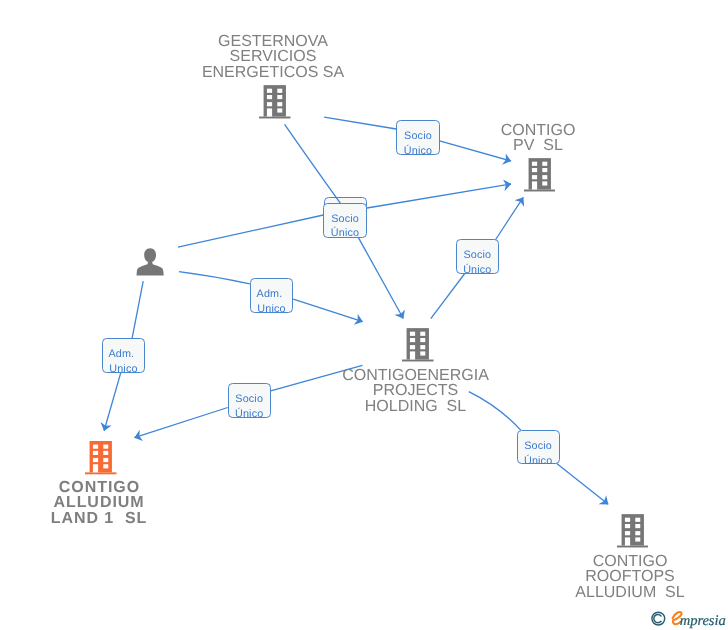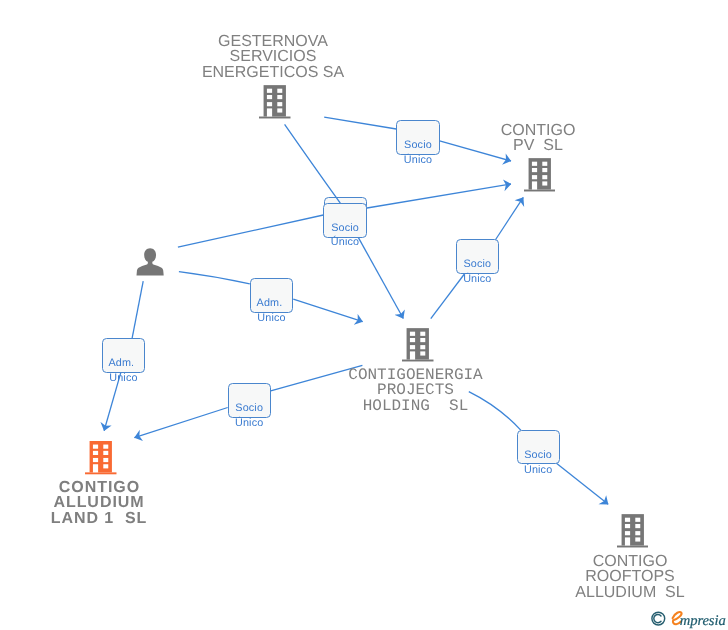--- a/index.html
+++ b/index.html
@@ -3,21 +3,21 @@
 <meta charset="utf-8">
 <style>
   html,body{margin:0;padding:0;}
   body{width:728px;height:630px;background:#ffffff;font-family:"Liberation Sans",sans-serif;overflow:hidden;position:relative;-webkit-font-smoothing:antialiased;text-rendering:geometricPrecision;}
   #stage{position:absolute;left:0;top:0;width:728px;height:630px;}
   svg#edges{position:absolute;left:0;top:0;width:728px;height:630px;}
   .node{position:absolute;}
   .node-label{position:absolute;text-align:center;color:#808080;font-size:16px;line-height:15.3px;white-space:pre;-webkit-font-smoothing:antialiased;}
   .node-label.hl{font-weight:bold;color:#7f7f7f;letter-spacing:0.95px;text-indent:0.95px;}
   .node-label.name{letter-spacing:0.7px;text-indent:0.7px;}
-  .relbox{position:absolute;box-sizing:border-box;border:1.55px solid #4a86cd;border-radius:4.5px;background:#f7f8f8;color:#3a7bd0;font-size:10.8px;line-height:14.8px;text-align:center;padding-top:17px;letter-spacing:0.15px;white-space:pre;}
+  .relbox{position:absolute;box-sizing:border-box;border:1.55px solid #4a86cd;border-radius:4.5px;background:#f7f8f8;color:#3a7bd0;font-size:10.8px;line-height:14.8px;text-align:center;padding-top:8px;letter-spacing:0.15px;white-space:pre;}
   .relbox.adm{text-indent:-4.2px;}
   .logo{position:absolute;}
 </style>
 </head>
 <body>
 
 <div id="stage">
 
 <div class="relbox" style="left:323.6px;top:196.6px;width:43.8px;height:35px;padding-top:8px;">Socio
 Único</div>
@@ -100,21 +100,21 @@
     <rect x="7.8" y="3.5" width="5.1" height="4.1" fill="#fff"></rect>
     <rect x="18.0" y="3.5" width="4.9" height="4.1" fill="#fff"></rect>
     <rect x="7.8" y="9.7" width="5.1" height="4.1" fill="#fff"></rect>
     <rect x="18.0" y="9.7" width="4.9" height="4.1" fill="#fff"></rect>
     <rect x="7.8" y="16.7" width="5.1" height="4.1" fill="#fff"></rect>
     <rect x="18.0" y="16.7" width="4.9" height="4.1" fill="#fff"></rect>
     <rect x="7.8" y="22.9" width="5.1" height="8.0" fill="#fff"></rect>
     <rect x="18.0" y="22.9" width="4.9" height="4.1" fill="#fff"></rect>
   </svg>
 </div>
-<div class="node-label" style="left:323px;top:368.0px;width:185px;font-family:Liberation Mono, monospace;">CONTIGOENERGIA
+<div class="node-label" style="left:323px;top:368.0px;width:185px;">CONTIGOENERGIA
 PROJECTS
 HOLDING  SL</div>
 
 <div class="node" style="left:85.2px;top:441px;">
   <svg width="31.5" height="33.5" viewBox="0 0 31 33">
     <rect x="4.5" y="0" width="22" height="30.9" fill="#f96a33"></rect>
     <rect x="0" y="30.9" width="31" height="1.9" fill="#f96a33"></rect>
     <rect x="7.8" y="3.5" width="5.1" height="4.1" fill="#fff"></rect>
     <rect x="18.0" y="3.5" width="4.9" height="4.1" fill="#fff"></rect>
     <rect x="7.8" y="9.7" width="5.1" height="4.1" fill="#fff"></rect>

